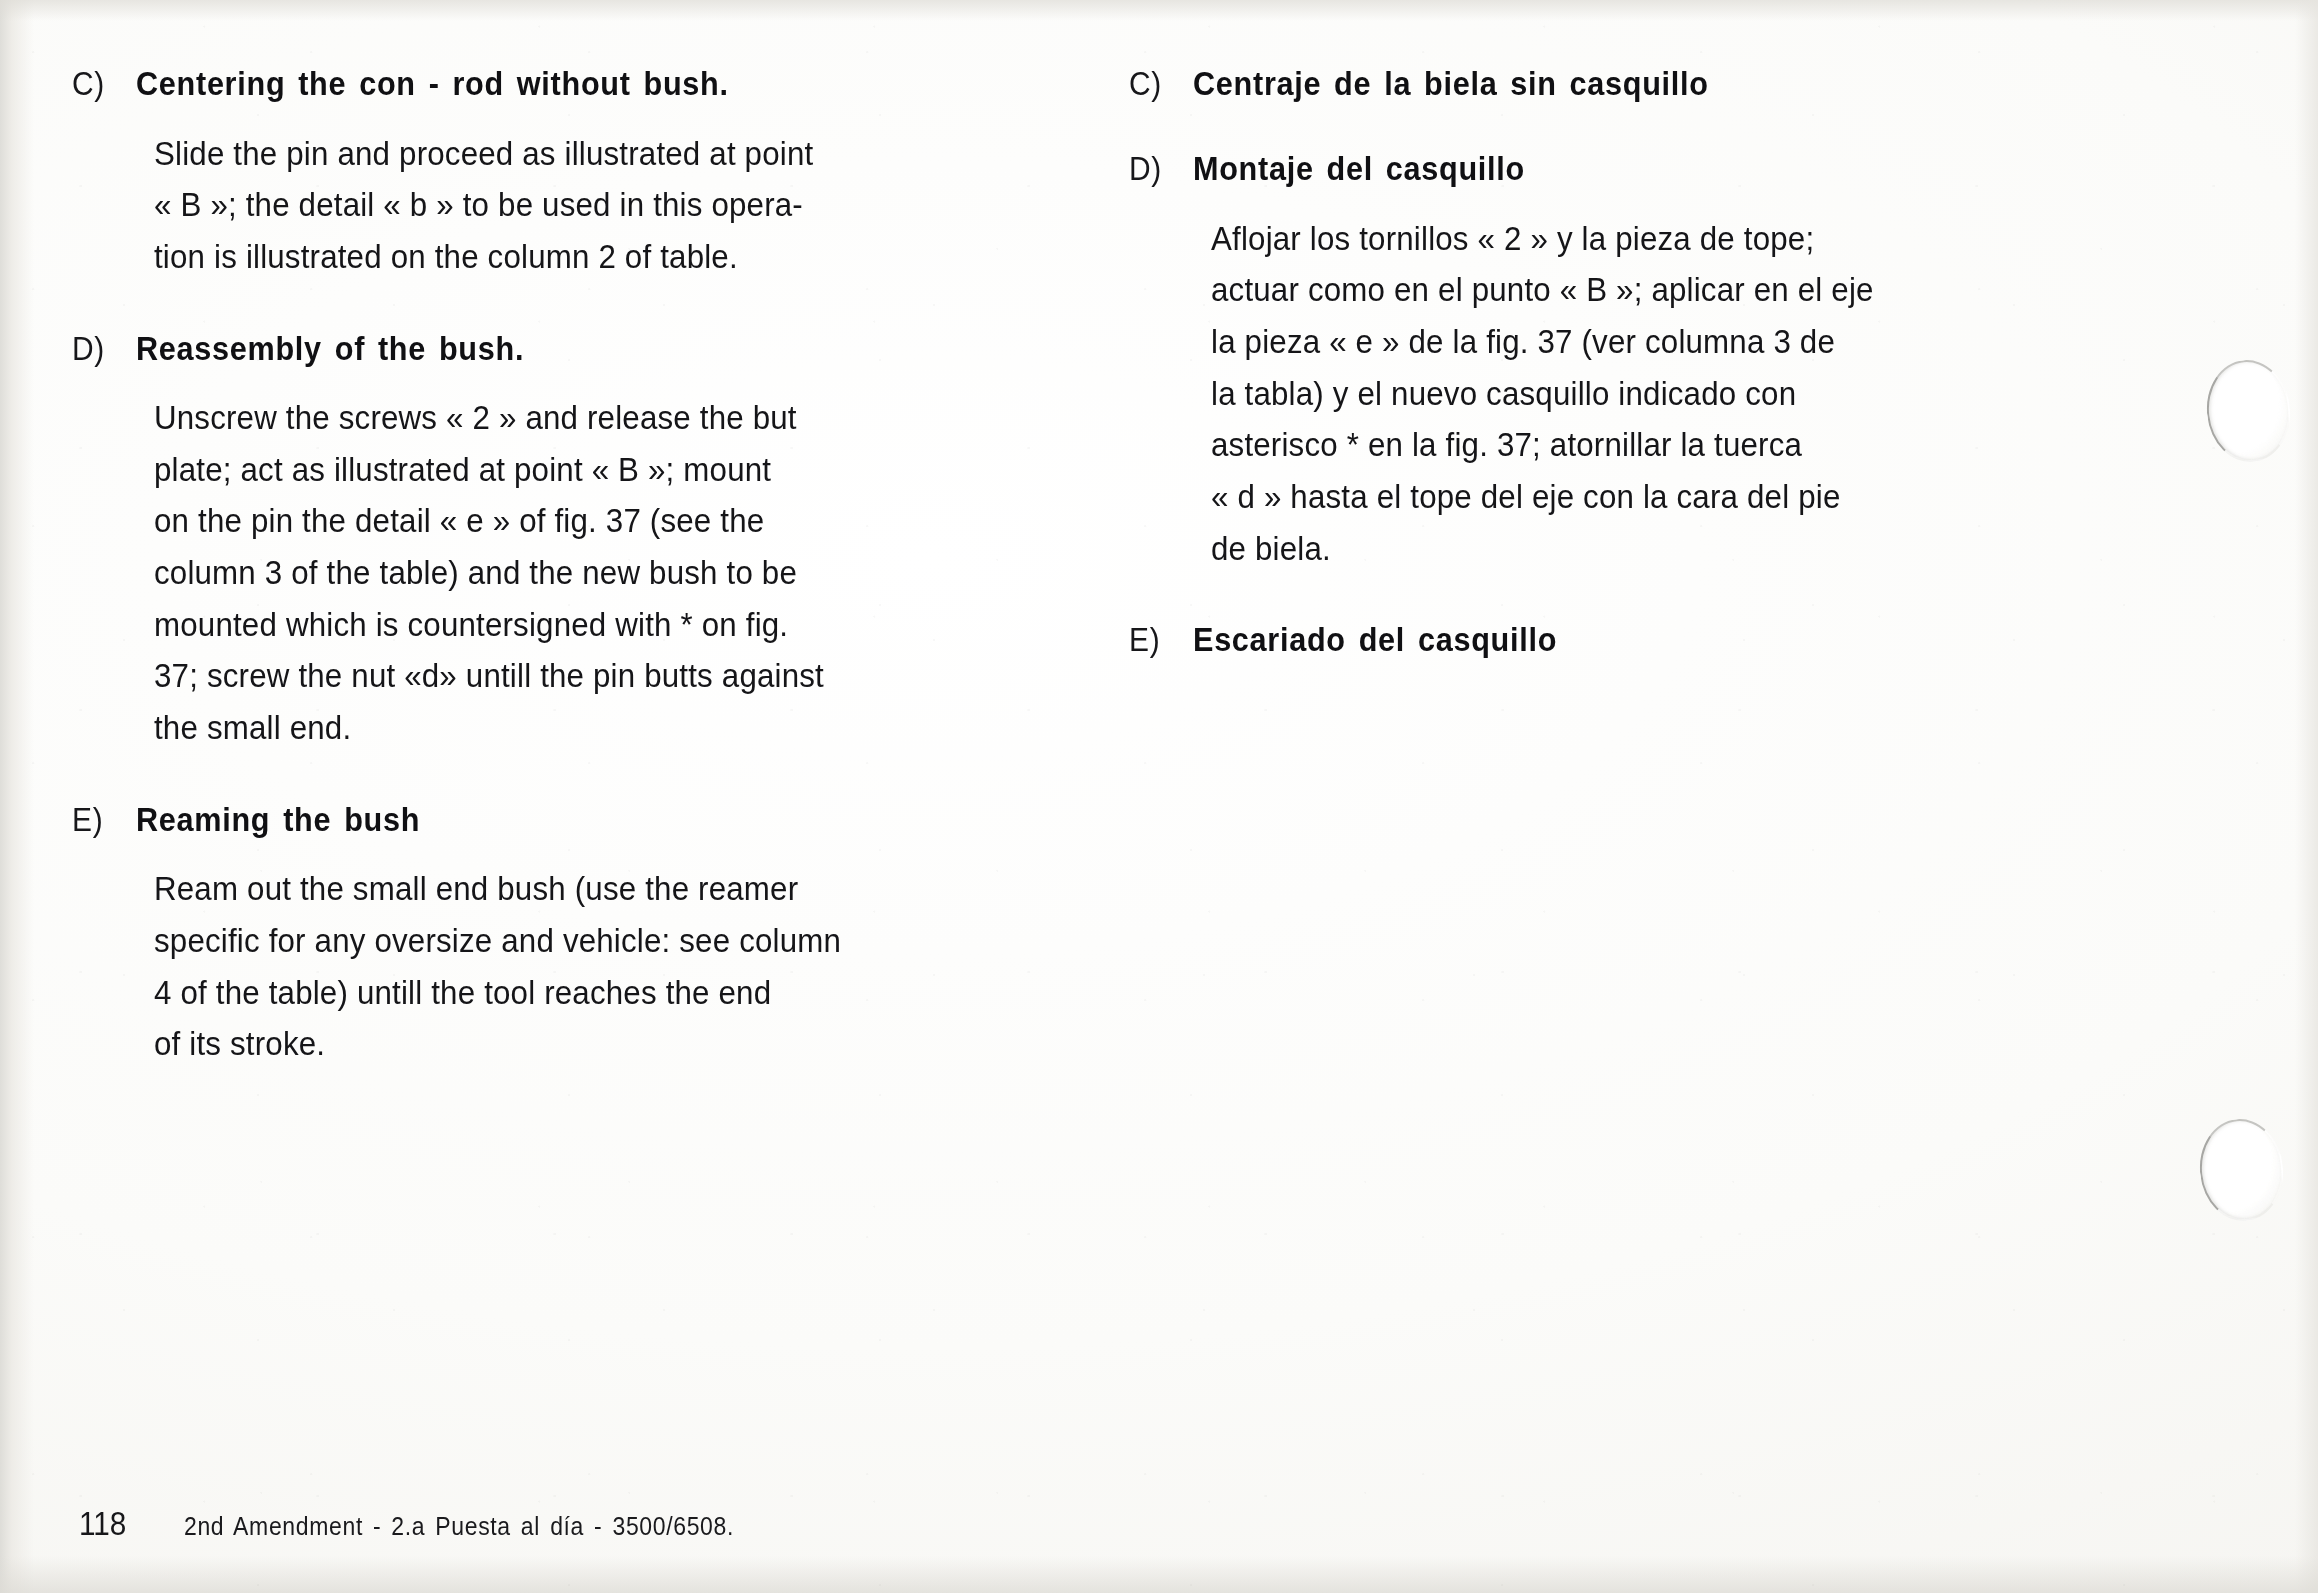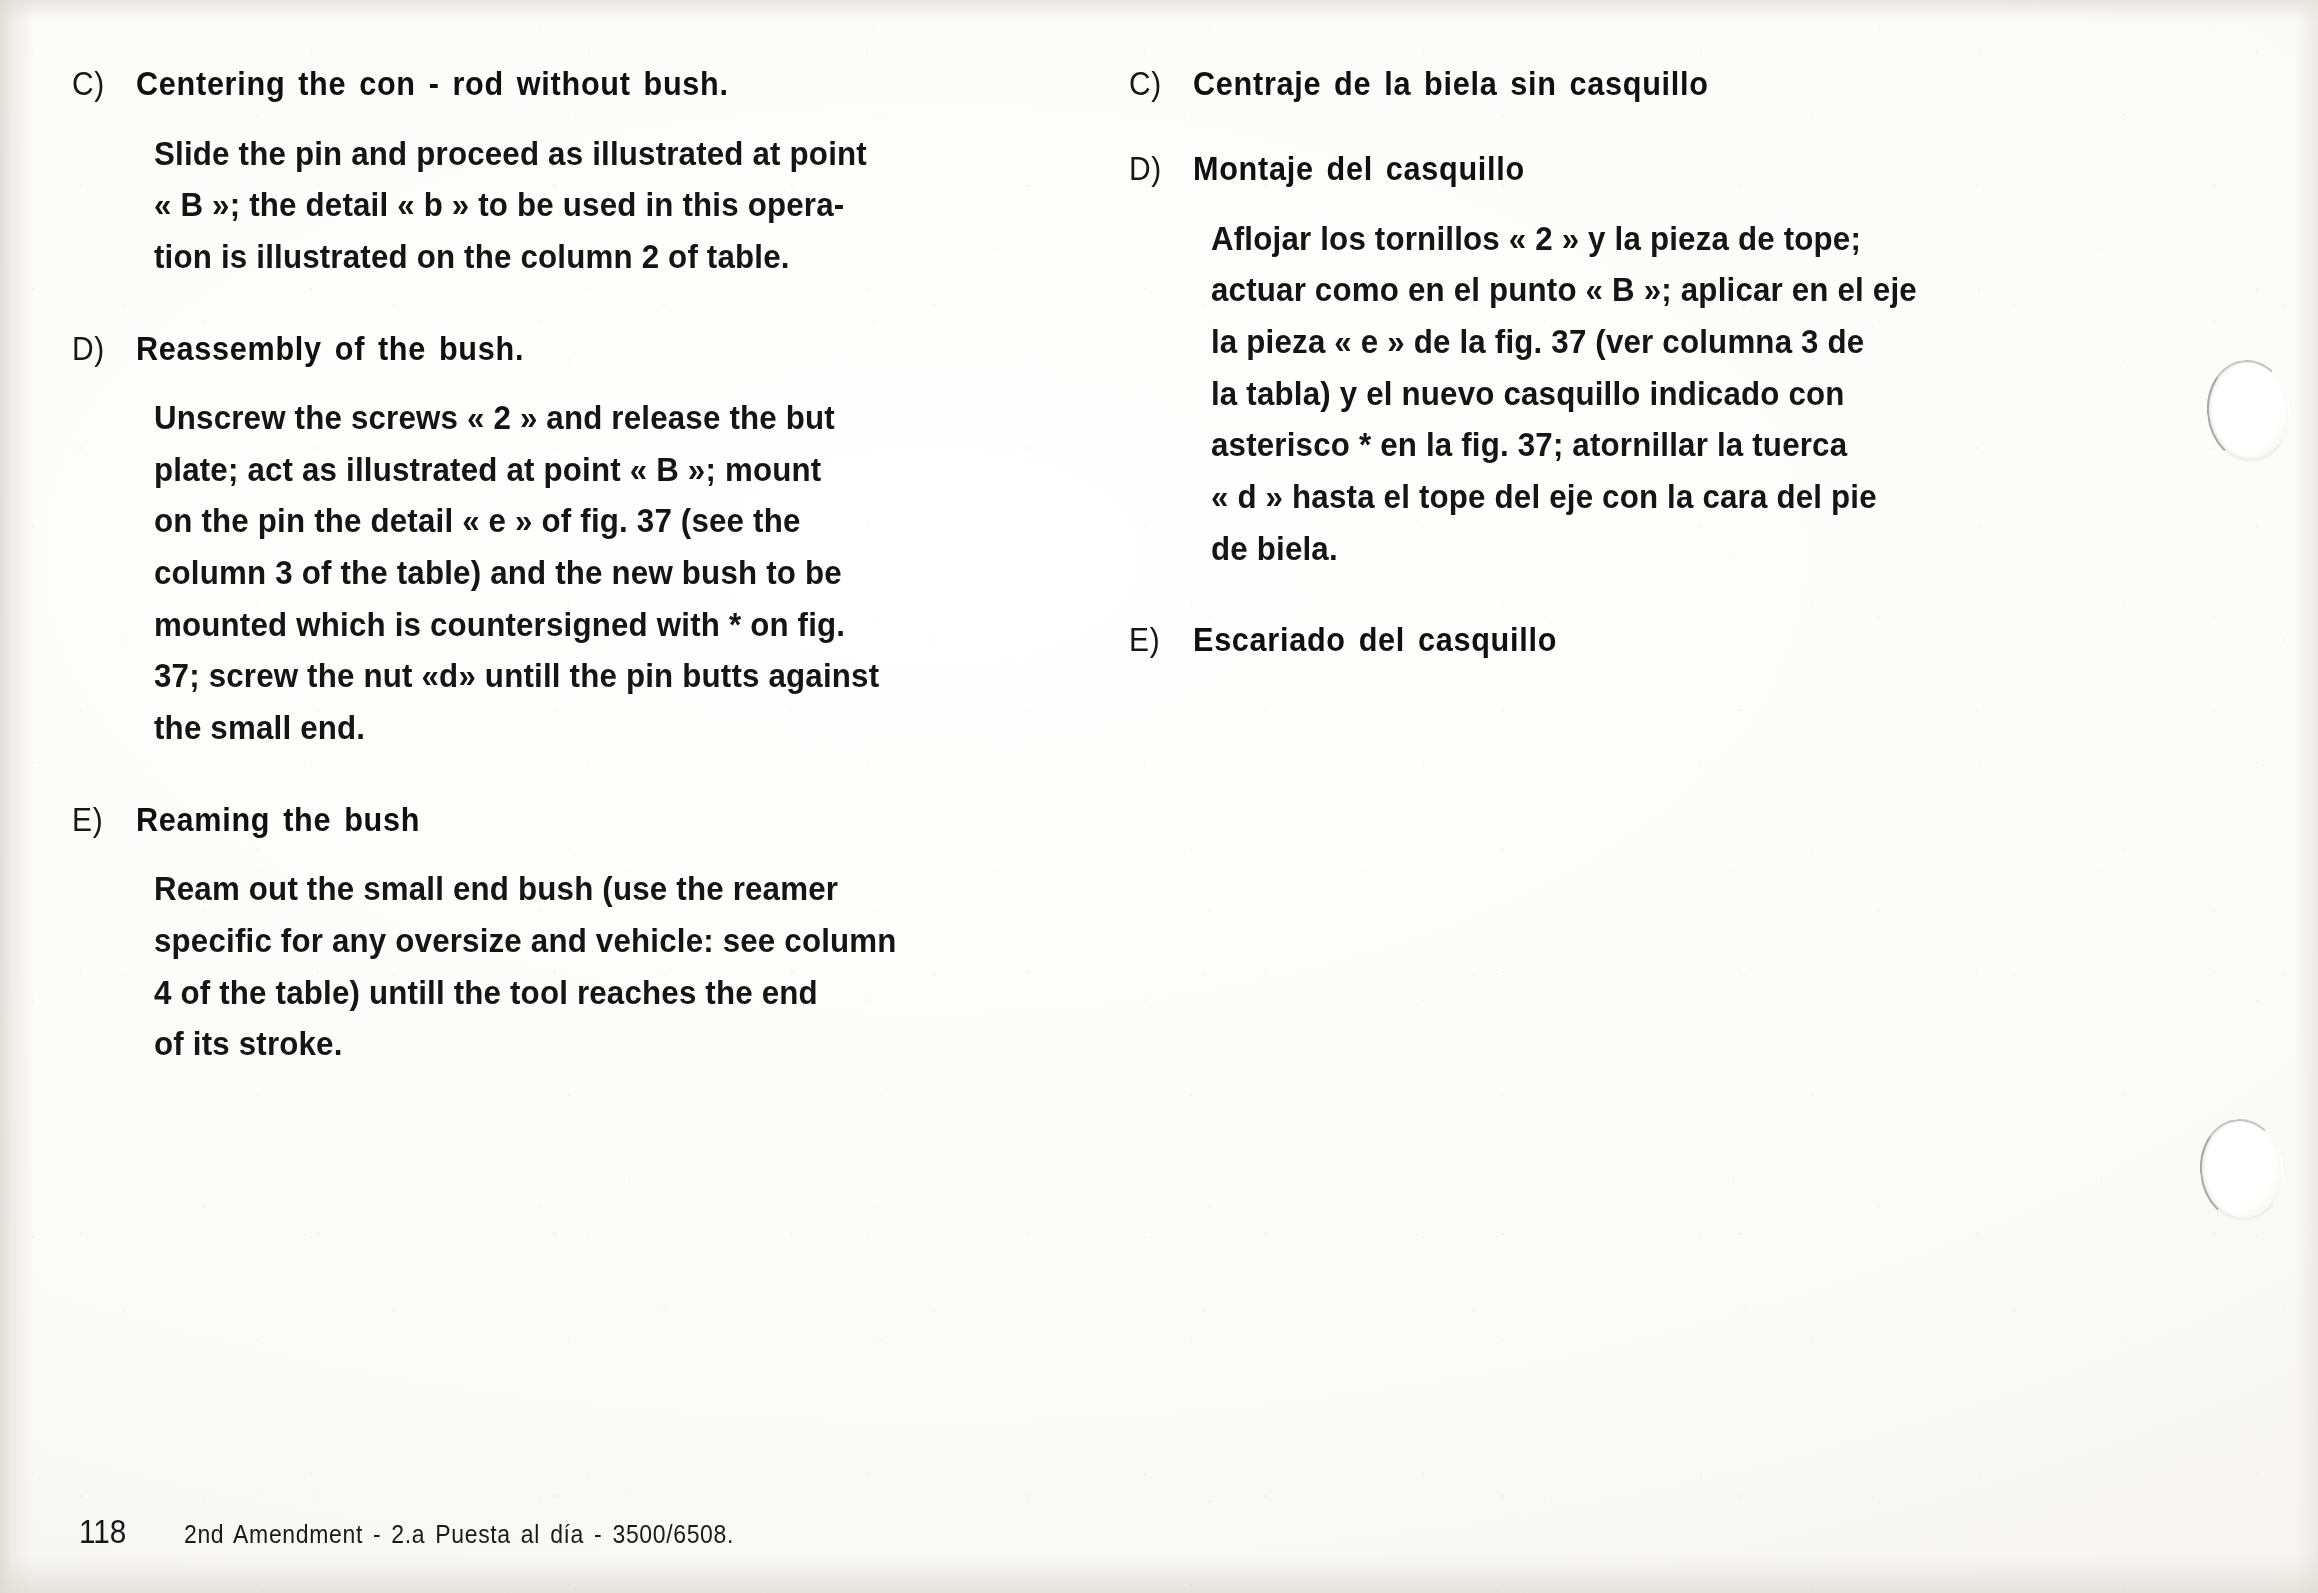--- a/index.html
+++ b/index.html
@@ -129,41 +129,41 @@
     letter-spacing: 0.8px;
     word-spacing: 4.1px;
     transform: scaleX(0.9);
     transform-origin: left center;
     white-space: nowrap;
   }
 
   .section-body {
     margin-left: 82px;
     font-size: 34px;
-    font-weight: 700;
+    font-weight: 400;
     color: #151518;
     line-height: 1.52;
     letter-spacing: 0.2px;
   }
   .body-line {
     display: block;
     white-space: nowrap;
     transform: scaleX(0.92);
     transform-origin: left center;
   }
   
   .body-line.justify {
     letter-spacing: 0.2px;
   }
 
   
   #footer {
     position: absolute;
     left: 79px;
-    bottom: 43px;
+    bottom: 51px;
     display: flex;
     align-items: baseline;
   }
   #footer-page-number {
     font-size: 33px;
     color: #17171a;
     transform: scaleX(0.9);
     transform-origin: left center;
     margin-right: 52px;
   }

